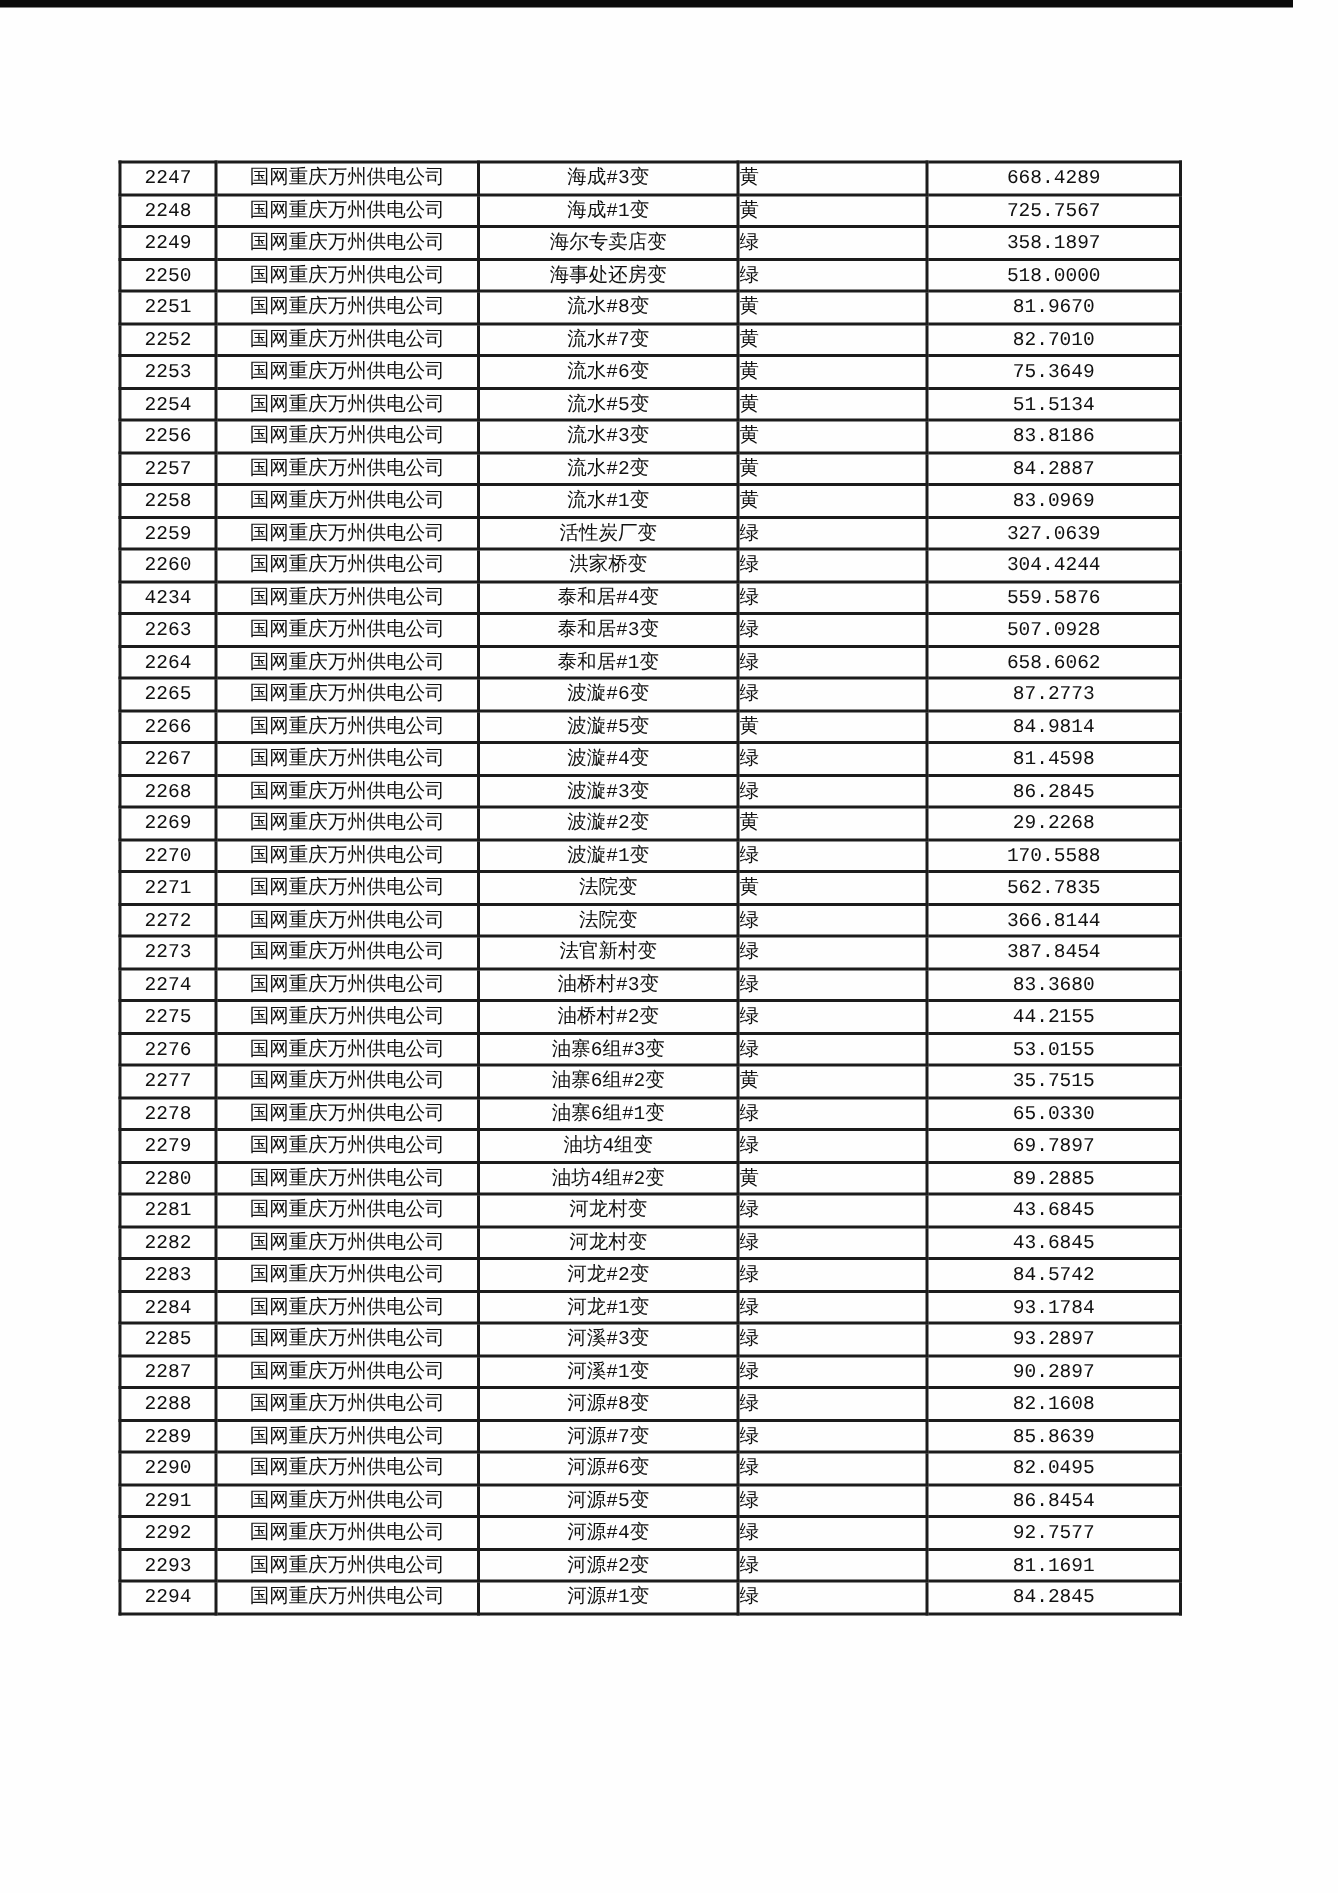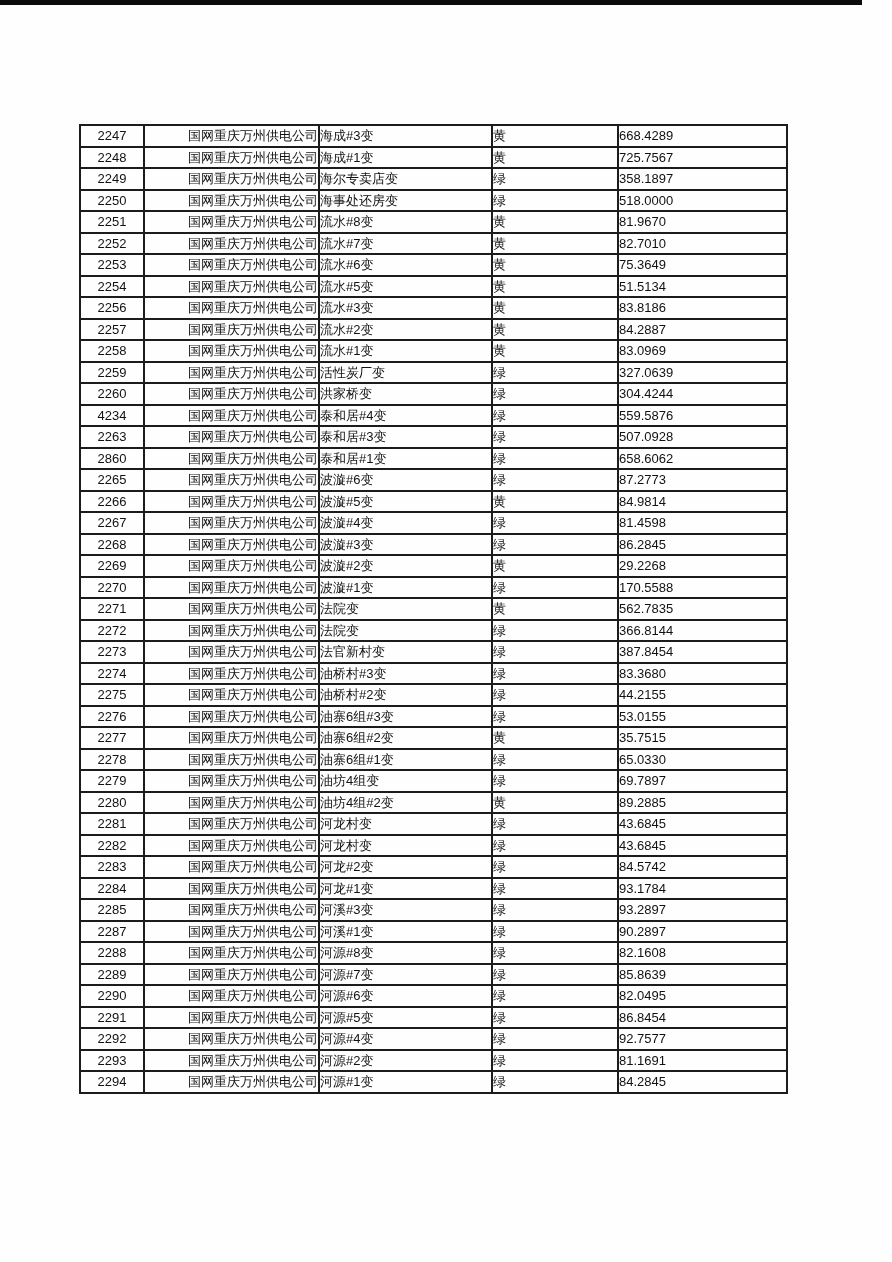--- a/index.html
+++ b/index.html
@@ -23,40 +23,41 @@
     background: #0b0b0b;
   }
   .doc-page {
     position: absolute;
     inset: 0;
     background: transparent;
   }
   table.substation-table {
     position: absolute;
     left: 79px;
-    top: 124px;
+    top: 107px;
     border-collapse: collapse;
     table-layout: fixed;
+    font-family: Liberation Mono, monospace;
   }
   table.substation-table td {
     border: 2px solid var(--border-color, #1c1c1c);
     height: 19.5px;
     line-height: 19.5px;
     padding: 0;
     font-size: 13px;
     color: var(--text-color, #111111);
     white-space: nowrap;
     overflow: hidden;
     font-weight: 500;
   }
   td.c-id    { text-align: center; }
-  td.c-company { text-align: right; padding-left: 4px; }
-  td.c-station { text-align: left; padding-left: 4px; }
+  td.c-company { text-align: center; padding-left: 4px; }
+  td.c-station { text-align: center; padding-left: 4px; }
   td.c-status  { text-align: left; padding-left: 4px; }
-  td.c-value   { }
+  td.c-value   { text-align: center; }
 </style>
 </head>
 <body style="background: rgb(254, 254, 254);">
 
 <div class="top-bar" style="background: rgb(11, 11, 11);"></div>
 
 <div class="doc-page">
   <table class="substation-table">
     <colgroup>
       <col style="width:64px">
@@ -165,21 +166,21 @@
           <td class="c-value">559.5876</td>
         </tr>
         <tr>
           <td class="c-id">2263</td>
           <td class="c-company">国网重庆万州供电公司</td>
           <td class="c-station">泰和居#3变</td>
           <td class="c-status">绿</td>
           <td class="c-value">507.0928</td>
         </tr>
         <tr>
-          <td class="c-id">2860</td>
+          <td class="c-id">2264</td>
           <td class="c-company">国网重庆万州供电公司</td>
           <td class="c-station">泰和居#1变</td>
           <td class="c-status">绿</td>
           <td class="c-value">658.6062</td>
         </tr>
         <tr>
           <td class="c-id">2265</td>
           <td class="c-company">国网重庆万州供电公司</td>
           <td class="c-station">波漩#6变</td>
           <td class="c-status">绿</td>

